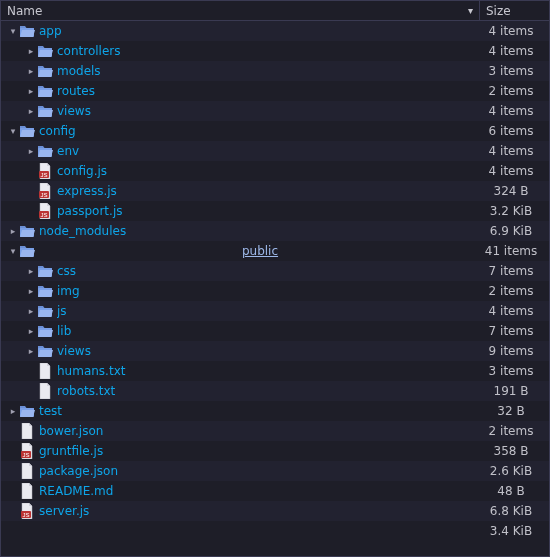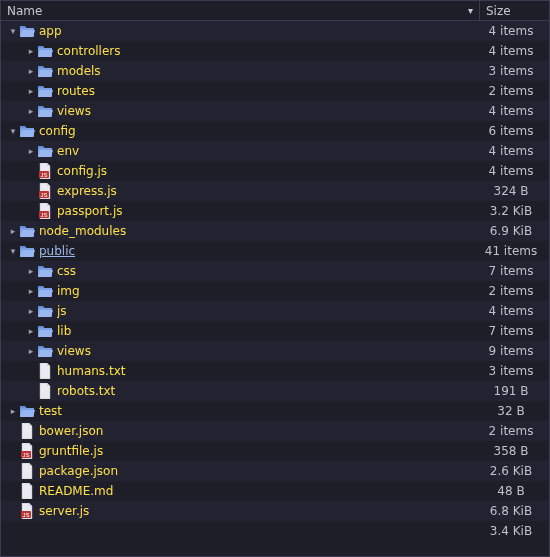--- a/index.html
+++ b/index.html
@@ -74,25 +74,26 @@
     margin-right: 4px;
     flex: 0 0 auto;
     display: inline-flex;
     align-items: center;
     justify-content: center;
   }
   .row .label {
     flex: 1;
     white-space: nowrap;
     overflow: hidden;
-    color: #fde047;
+    color: #0ea5e9;
   }
   .row .label.sel {
     color: #9db8e8;
     text-decoration: underline;
+    text-align: center;
   }
   .row .size {
     flex: 0 0 auto;
     color: #c0c0c8;
     text-align: center;
     min-width: 60px;
     font-size: 12px;
   }
   
   svg.folder { width: 16px; height: 14px; }

